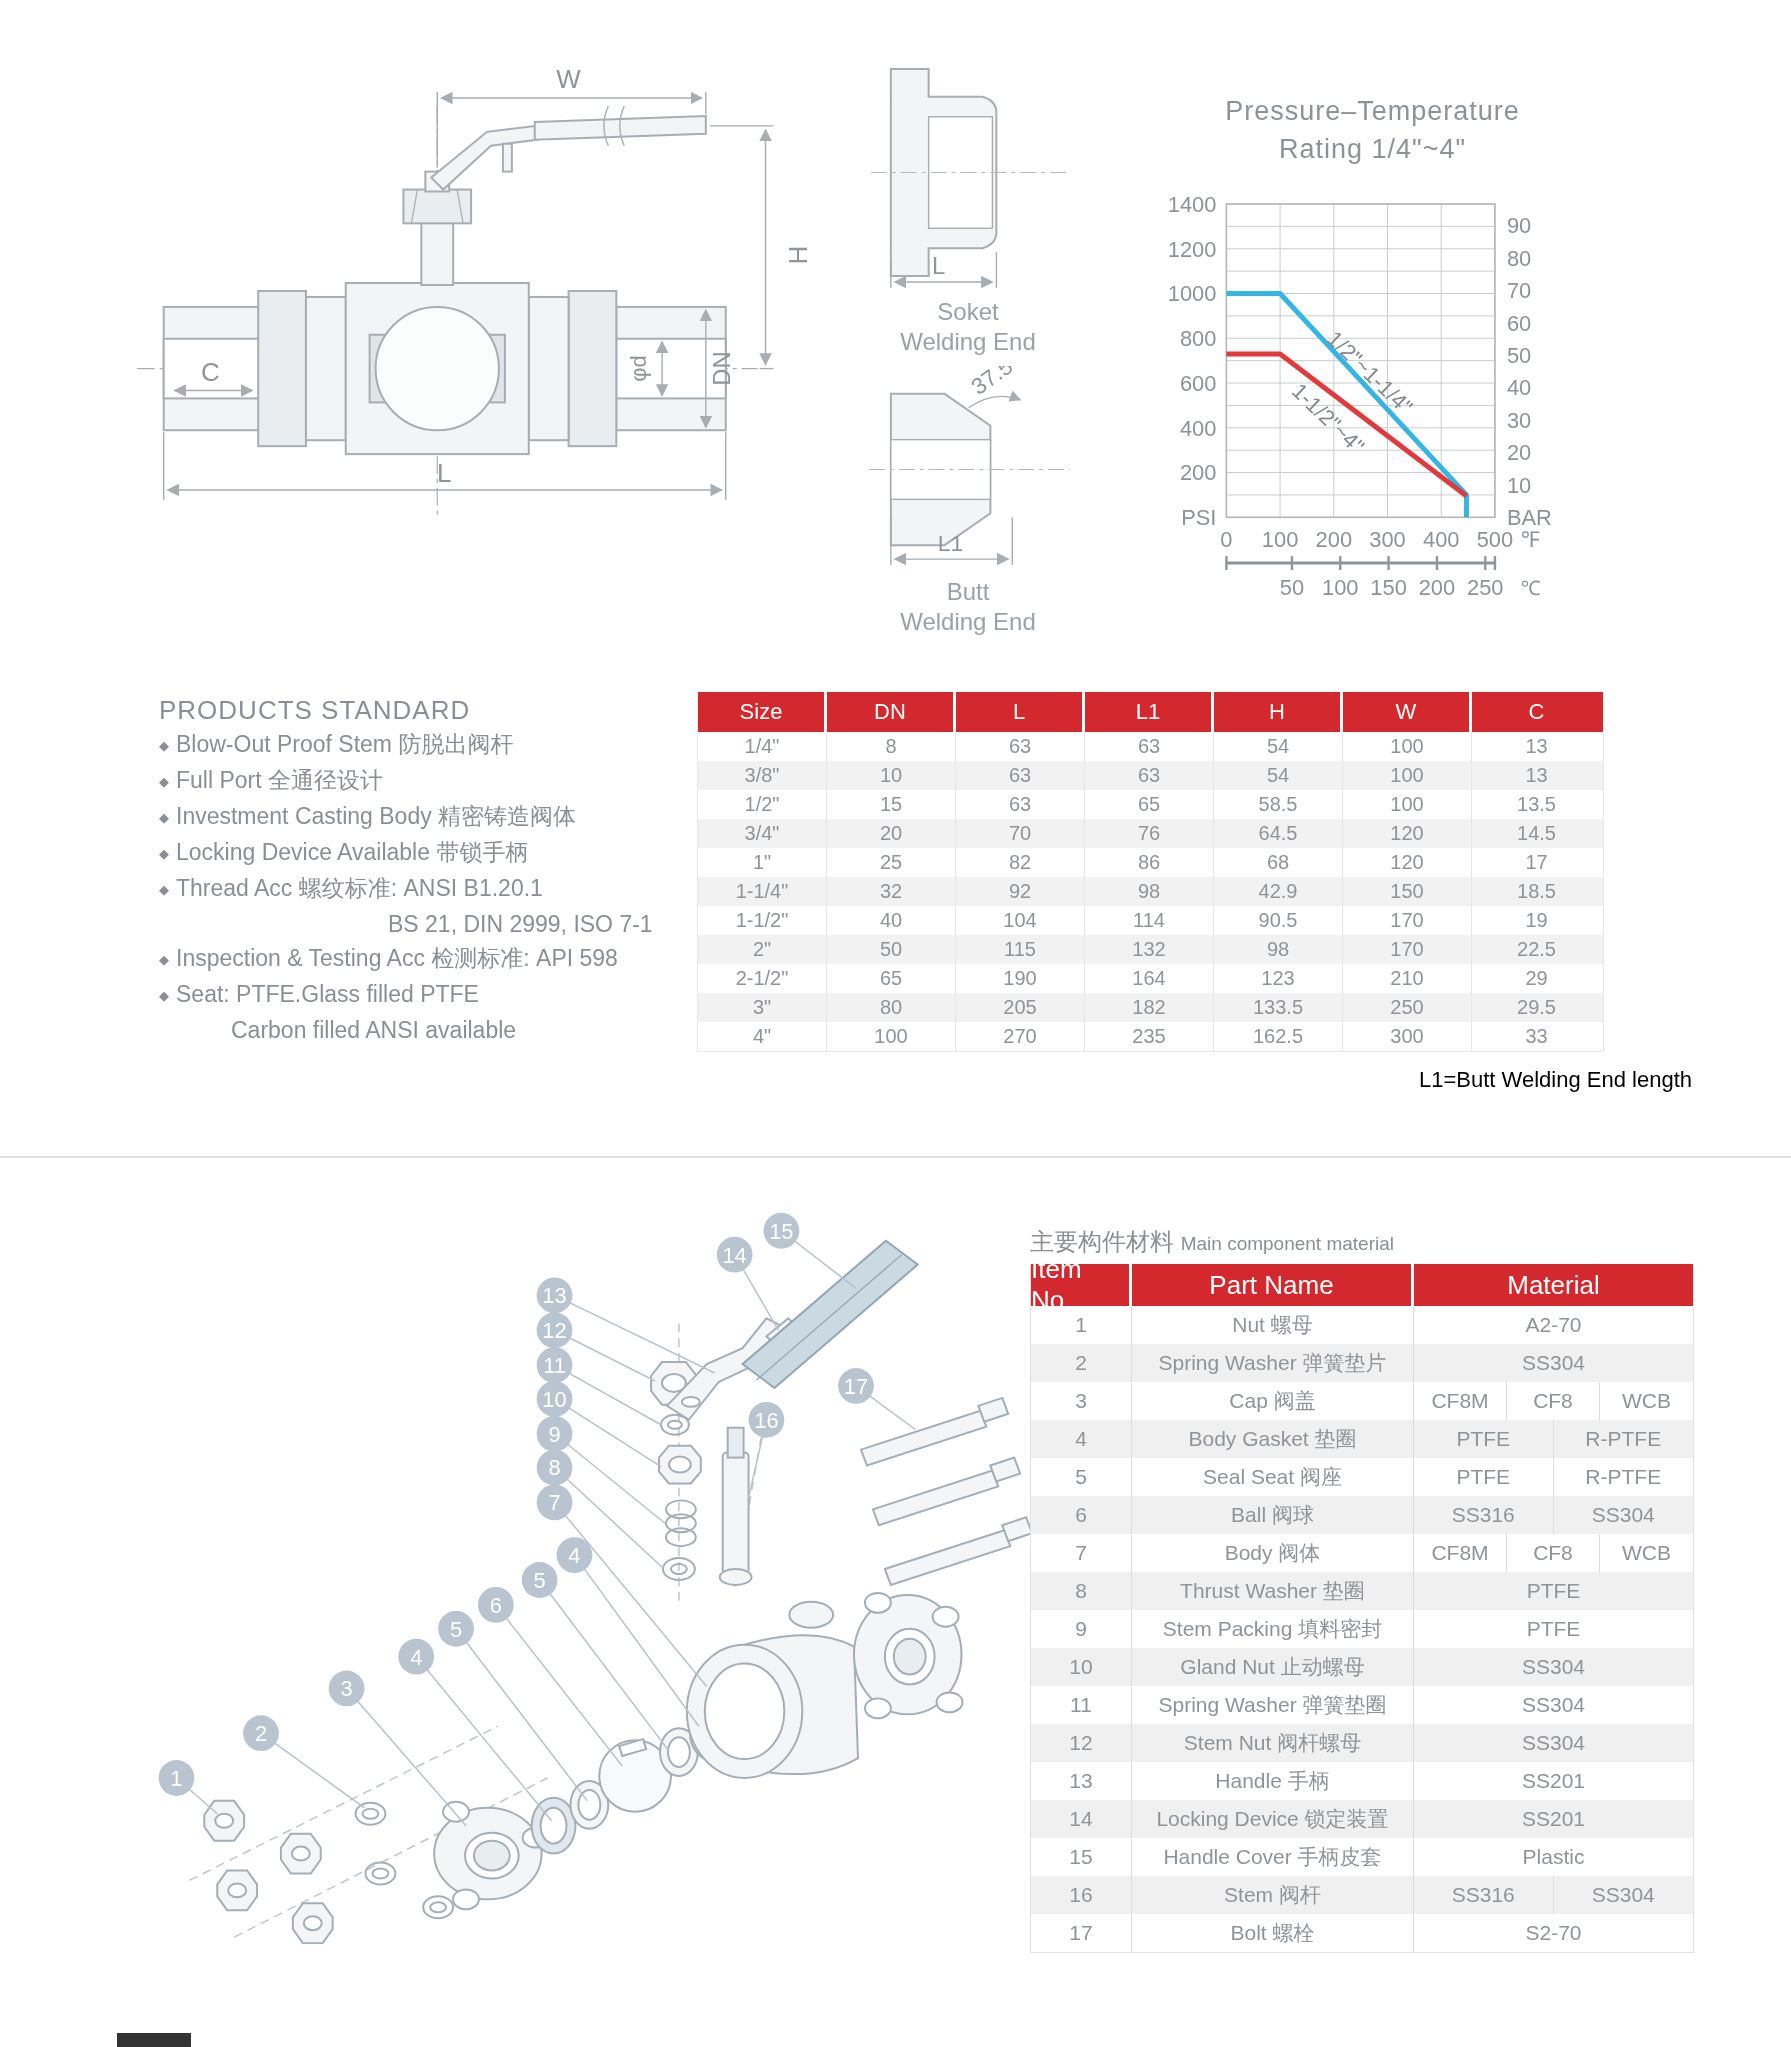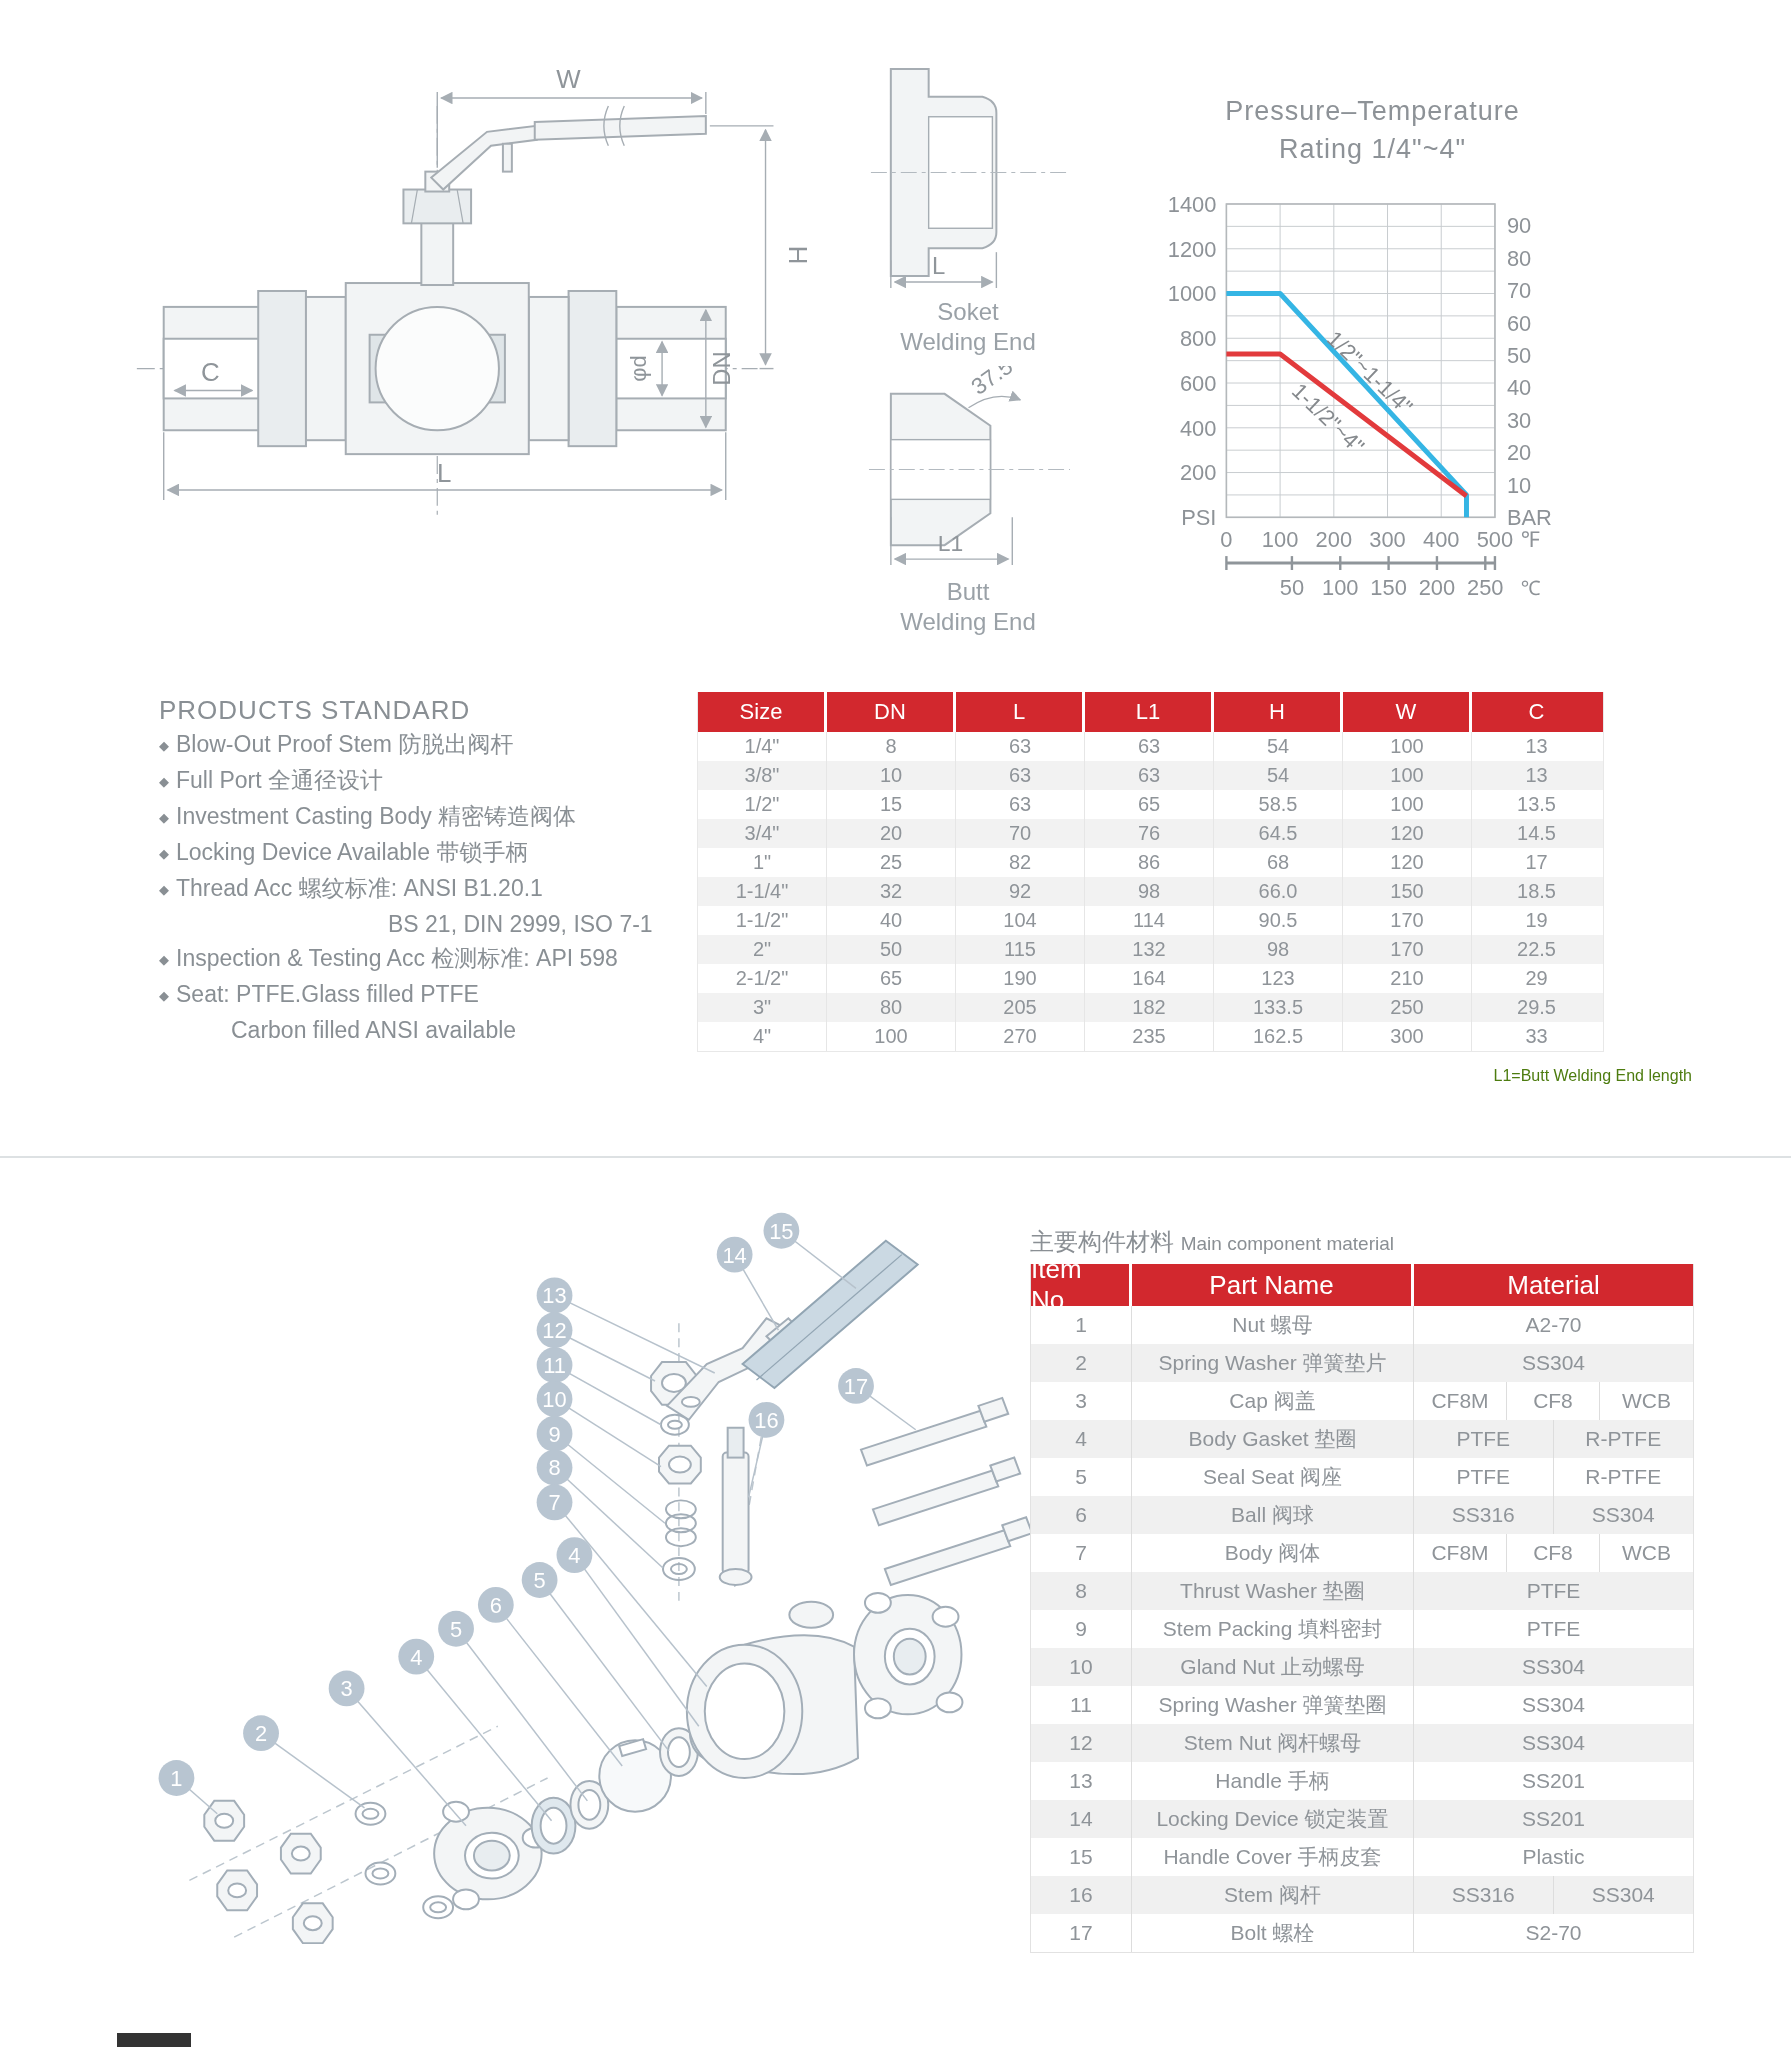--- a/index.html
+++ b/index.html
@@ -14,21 +14,21 @@
   .ps-line{font-size:23px;line-height:34px;white-space:nowrap;}
   .ps-bullet{font-size:13px;vertical-align:2px;margin-right:7px;}
   
   #dim-table{width:905px;border:1px solid #e8e8e8;border-top:none;}
   .dt-header{display:flex;background:#d2282e;height:40px;}
   .dt-hcell{color:#fff;font-size:22px;display:flex;align-items:center;justify-content:center;border-right:3px solid #fff;box-sizing:border-box;}
   .dt-hcell:last-child{border-right:none;}
   .dt-row{display:flex;height:29px;}
   .dt-cell{font-size:20px;color:#8f9499;display:flex;align-items:center;justify-content:center;border-right:1px solid #e6e6e6;box-sizing:border-box;}
   .dt-cell:last-child{border-right:none;}
-  #dim-footnote{font-size:16px;color:#4d7c0f;text-align:right;}
+  #dim-footnote{font-size:22px;color:#000000;text-align:right;}
   
   #mat-title{font-size:24px;color:#8a8f94;}
   #mat-title .en{font-size:19px;}
   #mat-table{width:662px;border:1px solid #e2e2e2;border-top:none;}
   .mt-header{display:flex;background:#d2282e;height:42px;}
   .mt-hcell{color:#fff;font-size:26px;display:flex;align-items:center;justify-content:center;border-right:3px solid #fff;box-sizing:border-box;}
   .mt-hcell:last-child{border-right:none;}
   .mt-row{display:flex;height:38px;}
   .mt-no{width:101px;font-size:21px;color:#8f9499;display:flex;align-items:center;justify-content:center;border-right:1px solid #ddd;box-sizing:border-box;}
   .mt-name{width:282px;font-size:21px;color:#8f9499;display:flex;align-items:center;justify-content:center;border-right:1px solid #ddd;box-sizing:border-box;}
@@ -285,21 +285,21 @@
           <div class="dt-cell" style="width: 129px;">86</div>
           <div class="dt-cell" style="width: 129px;">68</div>
           <div class="dt-cell" style="width: 129px;">120</div>
           <div class="dt-cell" style="width: 129px;">17</div>
         </div>
         <div class="dt-row" style="background: rgb(242, 242, 242);">
           <div class="dt-cell" style="width: 129px;">1-1/4"</div>
           <div class="dt-cell" style="width: 129px;">32</div>
           <div class="dt-cell" style="width: 129px;">92</div>
           <div class="dt-cell" style="width: 129px;">98</div>
-          <div class="dt-cell" style="width: 129px;">66.0</div>
+          <div class="dt-cell" style="width: 129px;">42.9</div>
           <div class="dt-cell" style="width: 129px;">150</div>
           <div class="dt-cell" style="width: 129px;">18.5</div>
         </div>
         <div class="dt-row" style="background: rgb(255, 255, 255);">
           <div class="dt-cell" style="width: 129px;">1-1/2"</div>
           <div class="dt-cell" style="width: 129px;">40</div>
           <div class="dt-cell" style="width: 129px;">104</div>
           <div class="dt-cell" style="width: 129px;">114</div>
           <div class="dt-cell" style="width: 129px;">90.5</div>
           <div class="dt-cell" style="width: 129px;">170</div>

